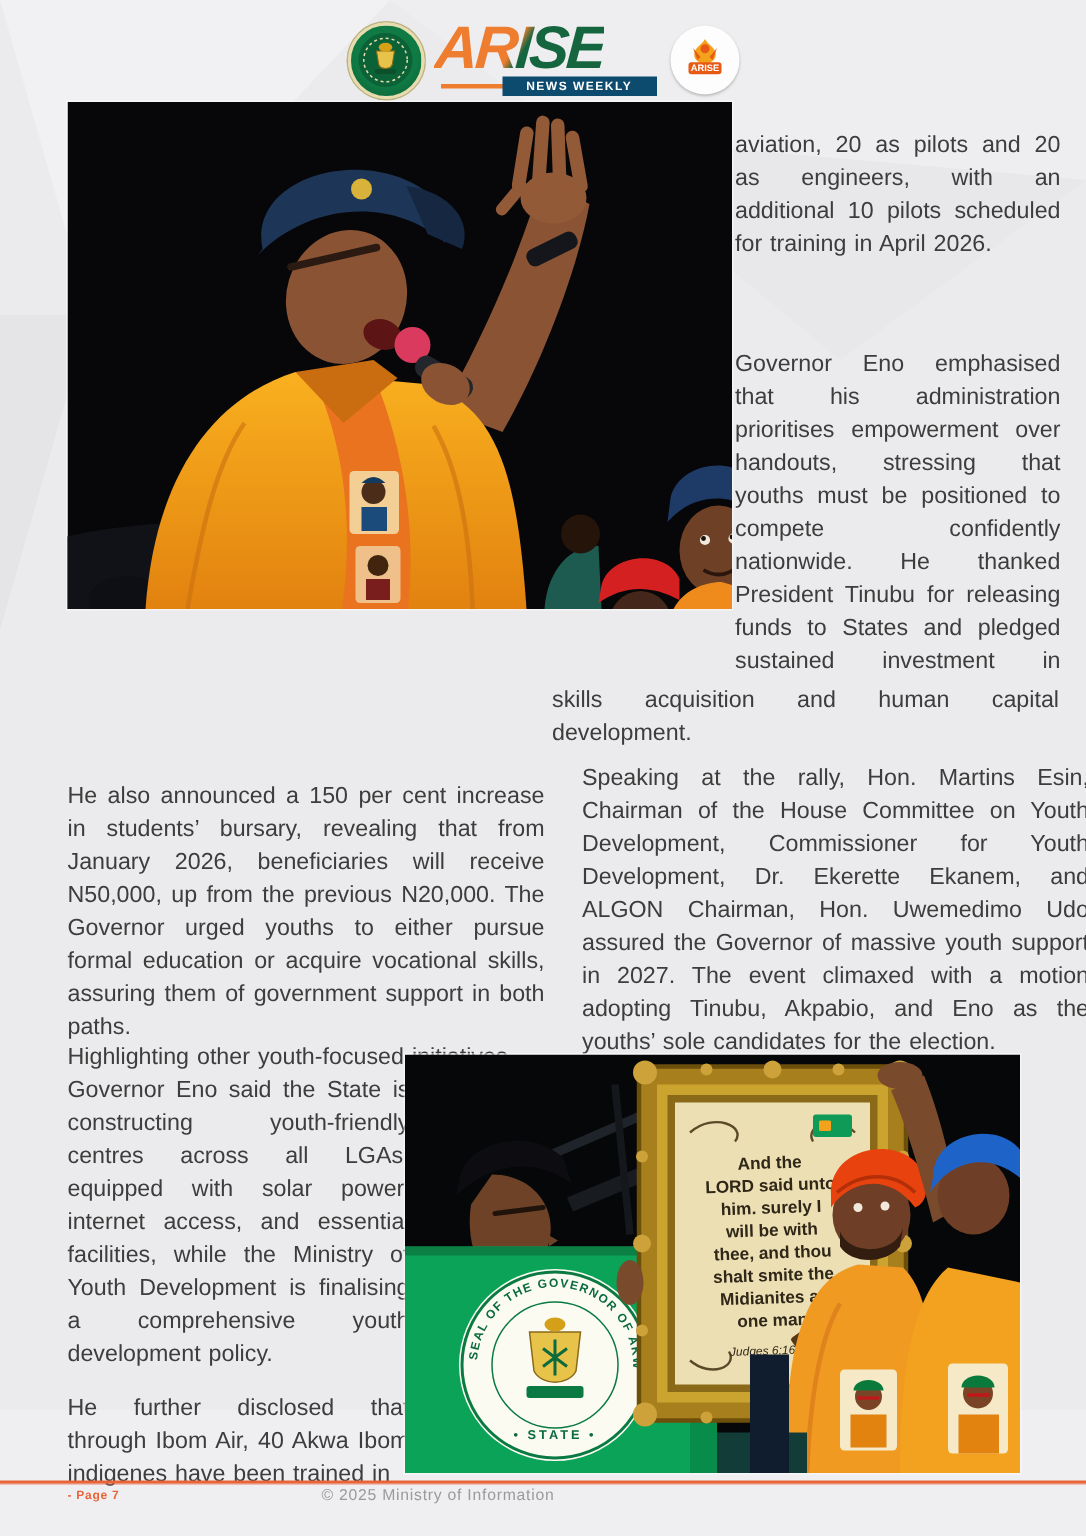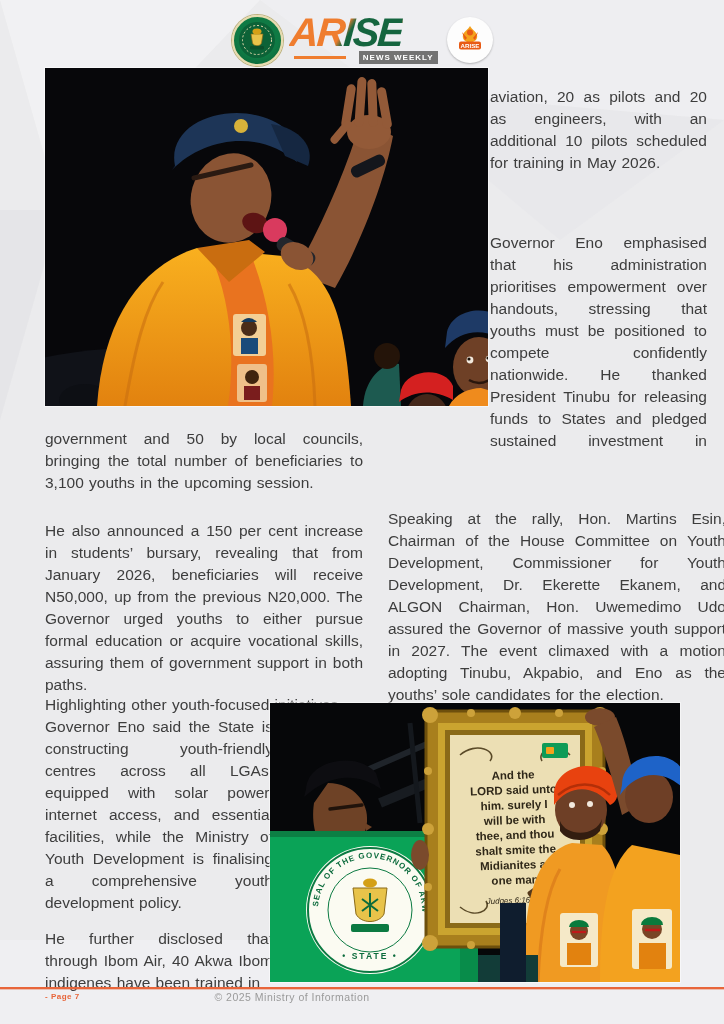--- a/index.html
+++ b/index.html
@@ -21,22 +21,22 @@
   .wordmark-wrap{position:relative; height:52px; width:150px;}
   .wordmark{
     position:absolute; left:0; top:-2px;
     font-size:40px; font-weight:800; font-style:italic; letter-spacing:-2px;
     transform:skewX(-4deg);
     background:linear-gradient(118deg,#ef7d2f 0 47%,#15653f 53% 100%);
     -webkit-background-clip:text; background-clip:text; color:transparent;
     line-height:1;
   }
   .sub-underline{position:absolute; left:4px; bottom:7px; width:52px; height:3px; background:#ef7d2f;}
-  .nw-box{position:absolute; right:2px; bottom:2px; background:#737373; color:#fff;
-    font-size:8px; font-weight:700; letter-spacing:1px; padding:2px 4px;}
+  .nw-box{position:absolute; right:2px; bottom:2px; background:#0c4a6e; color:#fff;
+    font-size:8px; font-weight:700; letter-spacing:1px; padding:2px 16px;}
   .arise-badge{width:46px; height:46px; border-radius:50%; background:#fdfdfd;
     box-shadow:0 1px 2px rgba(0,0,0,.25); display:flex; align-items:center; justify-content:center;}
   
   .photo{position:absolute; display:block; box-shadow:0 0 0 1px rgba(255,255,255,.5);}
   .photo svg{display:block;}
   #photo1{left:45px; top:68px; width:443px; height:338px;}
   #photo2{left:270px; top:703px; width:410px; height:279px;}
   
   .para{
     position:absolute; color:#3d3d3d; font-size:15.5px; line-height:22px;
@@ -164,23 +164,23 @@
         <circle cx="425" cy="292" r="3.4" fill="#f2e9dd"></circle>
           <circle cx="444" cy="291" r="3.4" fill="#f2e9dd"></circle>
         <circle cx="424" cy="291" r="1.6" fill="#181008"></circle>
           <circle cx="443" cy="290" r="1.6" fill="#181008"></circle>
         <path d="M424,312 q10,6 20,0" stroke="#2a160c" stroke-width="2.5" fill="none"></path>
         <path d="M404,338 C410,326 424,320 436,320 L443,322 L443,338 Z" fill="#ef8b1d"></path>
       </g>
     </svg>
   </figure>
 
-  <p class="para" id="rt1">aviation, 20 as pilots and 20 as engineers, with an additional 10 pilots scheduled for training in May 2026.</p>
+  <p class="para" id="rt1">aviation, 20 as pilots and 20 as engineers, with an additional 10 pilots scheduled for training in April 2026.</p>
   <p class="para" id="rt2">Governor Eno emphasised that his administration prioritises empowerment over handouts, stressing that youths must be positioned to compete confidently nationwide. He thanked President Tinubu for releasing funds to States and pledged sustained investment in</p>
-  <p class="para" id="lt1">government and 50 by local councils, bringing the total number of beneficiaries to 3,100 youths in the upcoming session.</p>
+  <p class="para" id="rt2w">skills acquisition and human capital development.</p>
   <p class="para" id="lt2">He also announced a 150 per cent increase in students’ bursary, revealing that from January 2026, beneficiaries will receive N50,000, up from the previous N20,000. The Governor urged youths to either pursue formal education or acquire vocational skills, assuring them of government support in both paths.</p>
   <p class="para" id="rt3">Speaking at the rally, Hon. Martins Esin, Chairman of the House Committee on Youth Development, Commissioner for Youth Development, Dr. Ekerette Ekanem, and ALGON Chairman, Hon. Uwemedimo Udo assured the Governor of massive youth support in 2027. The event climaxed with a motion adopting Tinubu, Akpabio, and Eno as the youths’ sole candidates for the election.</p>
   <p class="para" id="lt3a">Highlighting other youth-focused initiatives,</p>
   <p class="para" id="lt3b">Governor Eno said the State is constructing youth-friendly centres across all LGAs, equipped with solar power, internet access, and essential facilities, while the Ministry of Youth Development is finalising a comprehensive youth development policy.</p>
   <p class="para" id="lt4">He further disclosed that through Ibom Air, 40 Akwa Ibom indigenes have been trained in</p>
 
   <figure class="photo" id="photo2" style="margin:0;">
     <svg width="410" height="279" viewBox="0 0 410 279">
       <rect width="410" height="279" fill="#060709"></rect>
       <path d="M90,70 L210,18" stroke="#1f242a" stroke-width="6"></path>

